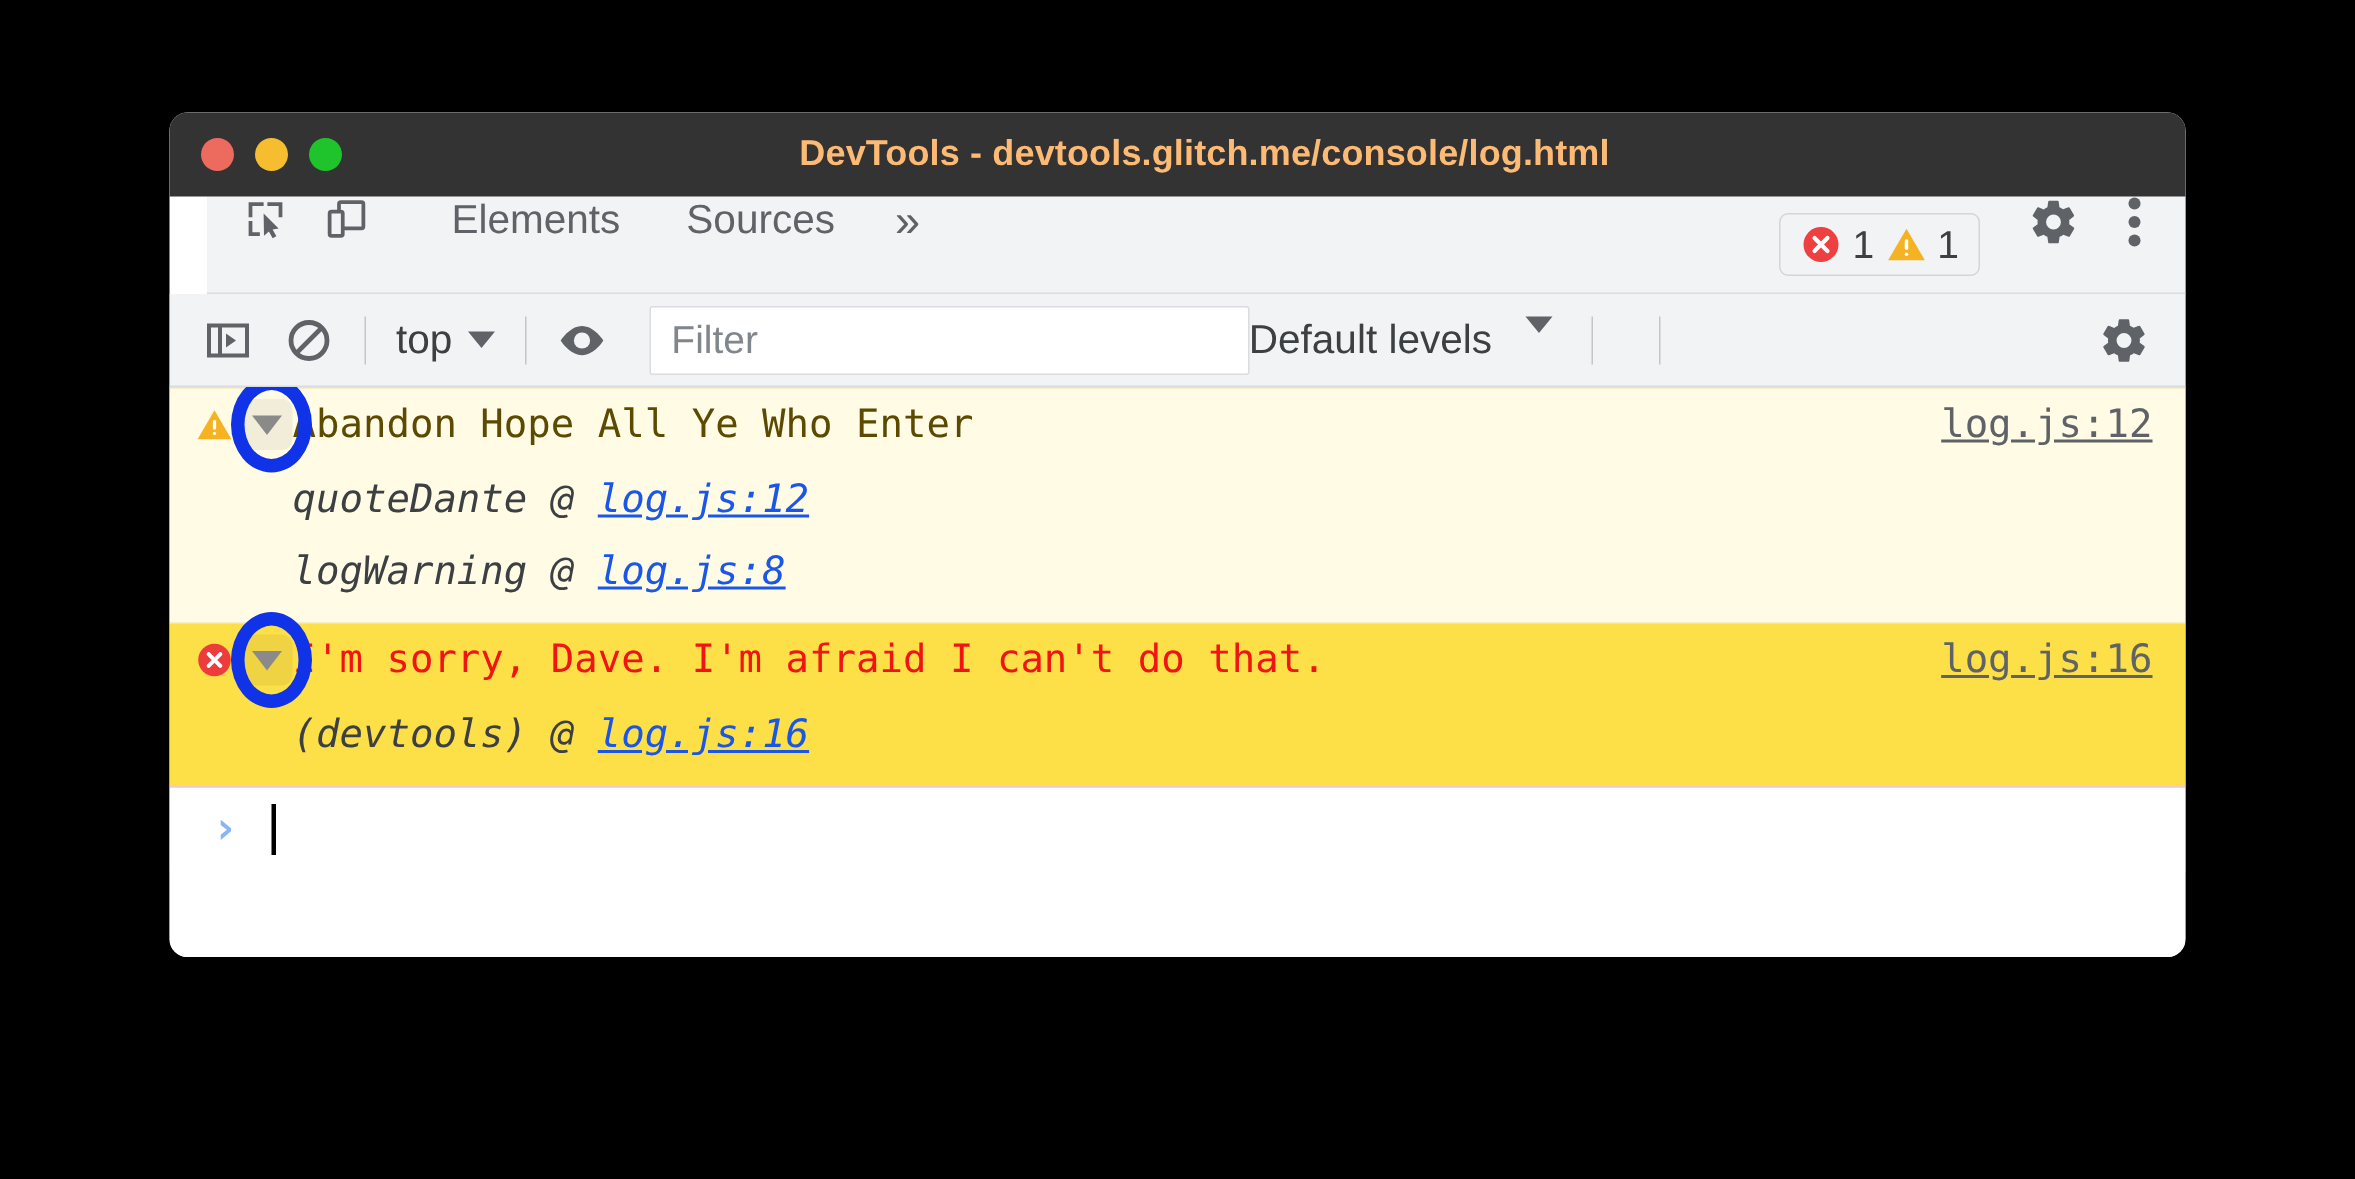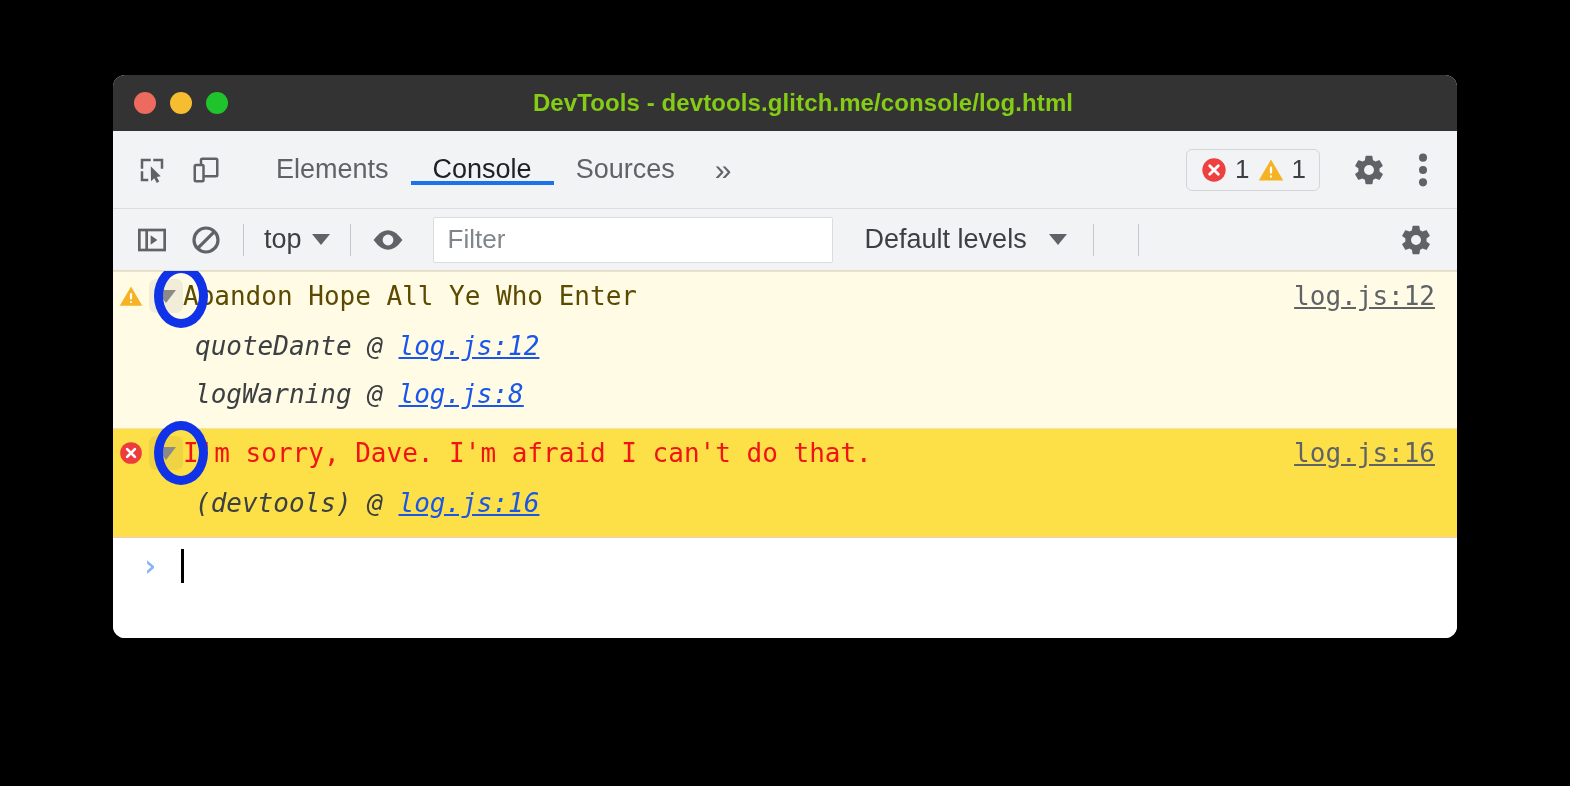--- a/index.html
+++ b/index.html
@@ -47,35 +47,36 @@
   }
   .dot { width: 22px; height: 22px; border-radius: 50%; }
   .dot.red    { background: #ed6a5e; }
   .dot.yellow { background: #f5bd2f; }
   .dot.green  { background: #1fc32b; }
 
   .window-title {
     position: absolute;
     left: 0; right: 0;
     text-align: center;
-    color: #84cc16;
+    color: #fdba74;
     font-size: 24px;
     font-weight: bold;
     letter-spacing: 0.1px;
     pointer-events: none;
     padding-left: 36px;
   }
 
   
   .tabbar {
-    height: 78px;
+    height: 65px;
     background: #f1f3f4;
     display: flex;
-    align-items: center;
+    align-items: flex-start;
     border-bottom: 1px solid #dadce0;
+    margin-left: 25px;
   }
   .tb-icon {
     width: 54px;
     display: flex;
     align-items: center;
     justify-content: center;
   }
   .tb-icon:first-child { margin-left: 12px; }
   .vsep {
     width: 1px;
@@ -168,25 +169,23 @@
     border-radius: 2px;
     display: flex;
     align-items: center;
     padding: 0 14px;
     margin-left: 18px;
   }
   .filter-input .ph { font-size: 26px; color: #80868b; }
 
   .levels-select {
     display: flex;
-    align-items: center;
     gap: 22px;
     font-size: 27px;
     color: #3c4043;
-    margin-left: 32px;
   }
   .issues-btn {
     border: 1px solid #d3d5d8;
     border-radius: 6px;
     padding: 5px 18px;
     font-size: 27px;
     color: #3c4043;
     height: 44px;
     display: flex;
     align-items: center;
@@ -210,21 +209,21 @@
   }
   .msg.error {
     background: #fde047;
     border-bottom: 1px solid #f5c6c9;
   }
   .msg-head {
     position: relative;
     display: flex;
     align-items: center;
     height: 48px;
-    padding-left: 4px;
+    padding-left: 16px;
   }
   .lvl-icon {
     width: 28px;
     display: flex;
     align-items: center;
     justify-content: center;
     flex: 0 0 28px;
   }
   .expander {
     width: 34px;
@@ -348,21 +347,20 @@
       <div class="tb-icon">
         <svg width="30" height="30" viewBox="0 0 24 24">
           <rect x="8" y="3" width="13" height="14" rx="1" fill="none" stroke="#5f6368" stroke-width="2"></rect>
           <rect x="3" y="8" width="7" height="13" rx="1" fill="#f1f3f4" stroke="#5f6368" stroke-width="2"></rect>
         </svg>
       </div>
 
       <div class="vsep"></div>
 
       <div class="tab">Elements</div>
-      <div class="tab active">Console</div>
       <div class="tab">Sources</div>
       <div class="tab more">»</div>
 
       <div class="spacer"></div>
 
       <div class="issues-pill">
         <svg width="28" height="28" viewBox="0 0 24 24">
           <circle cx="12" cy="12" r="10" fill="#ee4040"></circle>
           <path d="M8.3 8.3l7.4 7.4M15.7 8.3l-7.4 7.4" stroke="#fff" stroke-width="2.4" stroke-linecap="round"></path>
         </svg>

